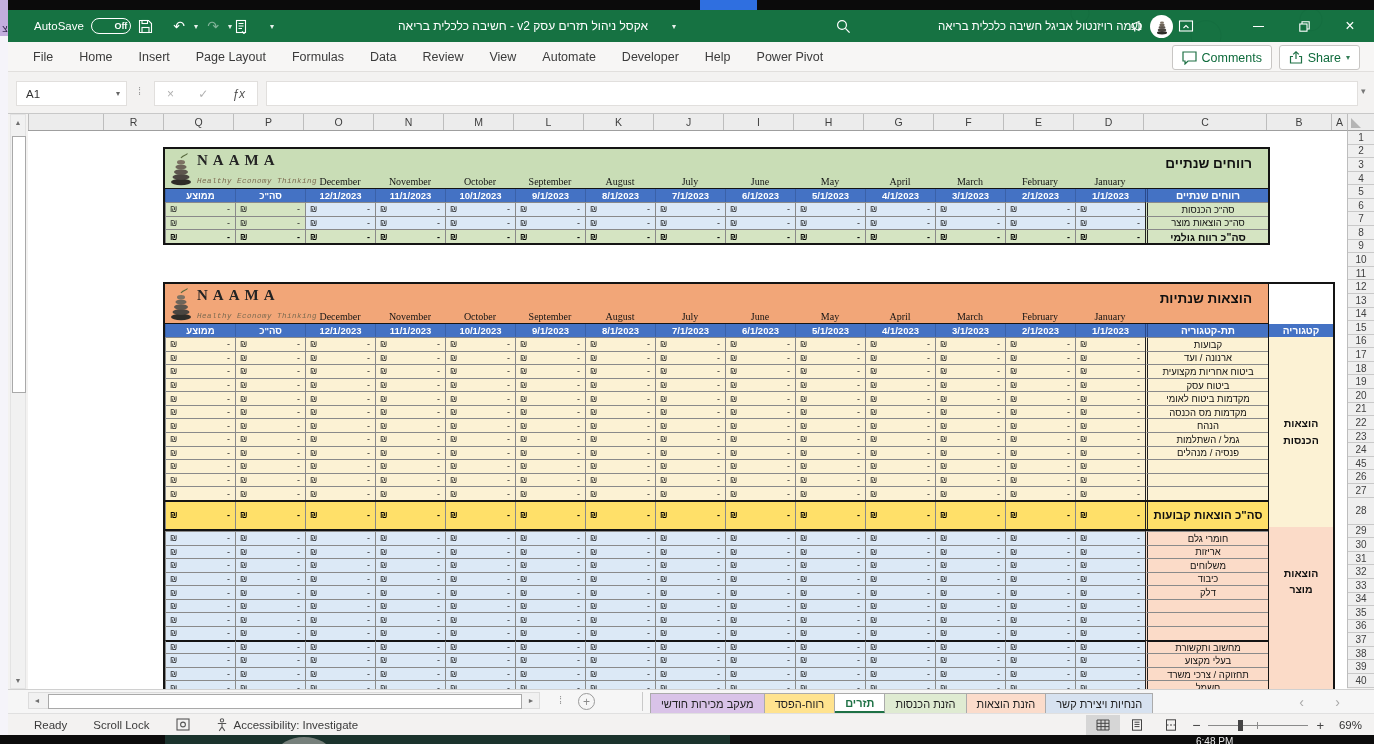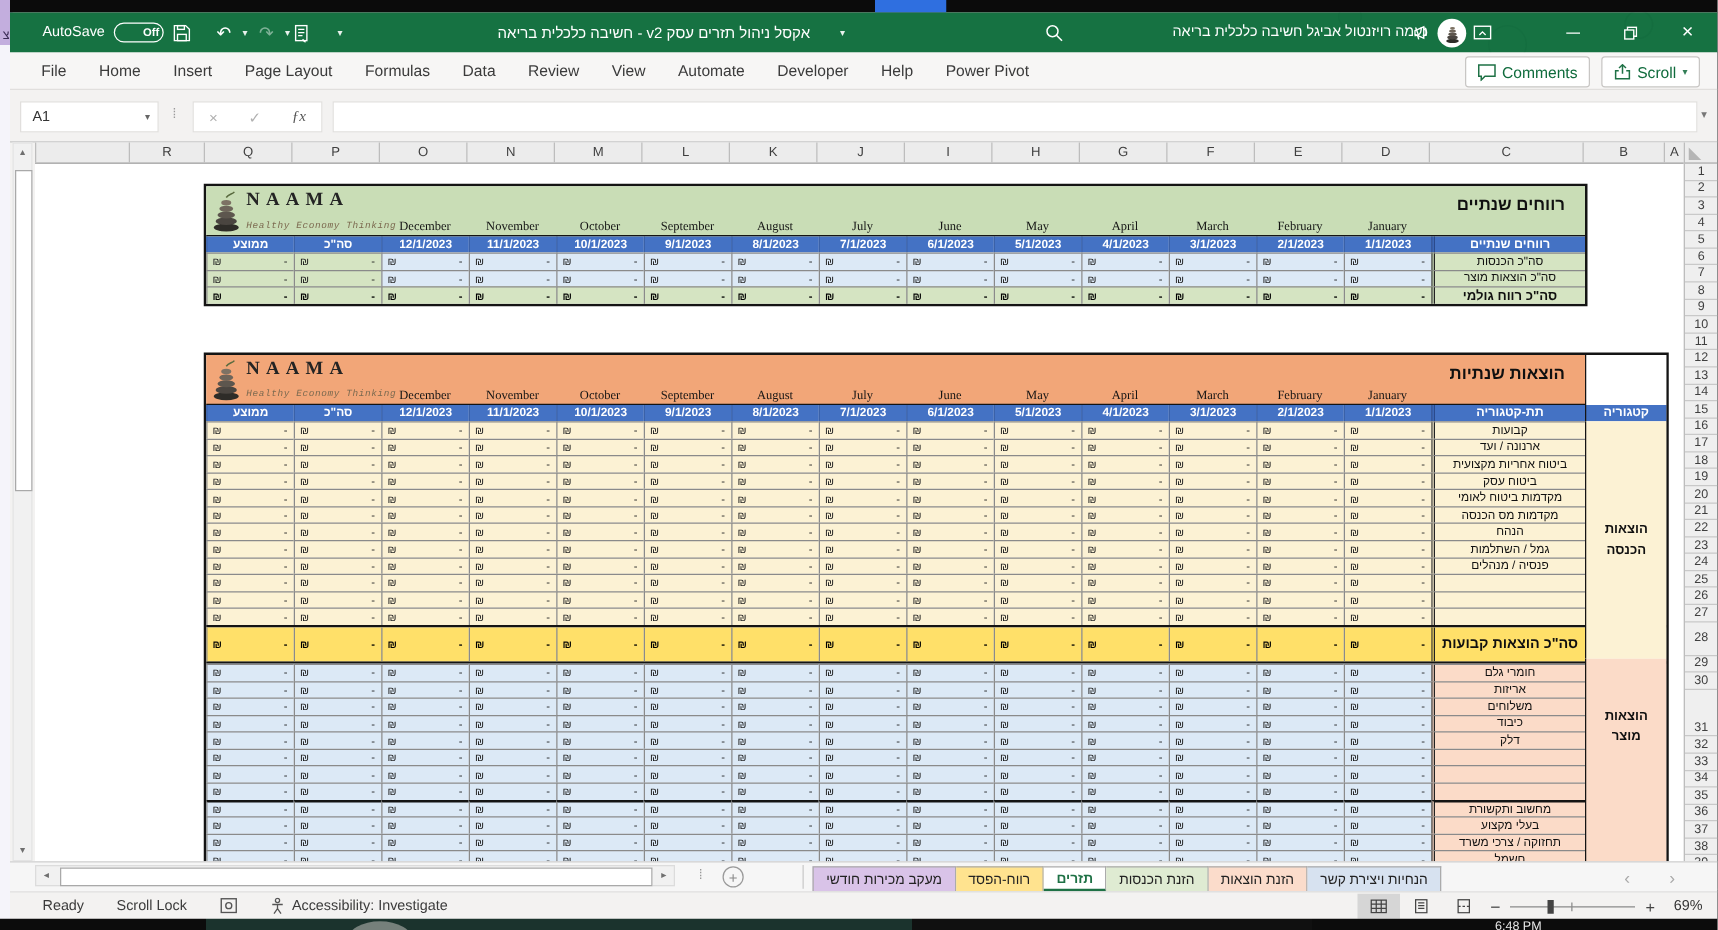--- a/index.html
+++ b/index.html
@@ -44,21 +44,21 @@
   #comments-btn{right:102px;}
   #share-btn{right:14px;}
 
   
   #fbar{left:8px;top:72px;width:1366px;height:42px;background:#f3f2f1;border-bottom:1px solid #c8c8c8;}
   .fbox{position:absolute;top:9px;height:25px;background:#fff;border:1px solid #e1dfdd;display:flex;align-items:center;box-sizing:border-box;}
   #namebox{left:8px;width:111px;font-size:11.5px;color:#333;padding-left:9px;}
   #namebox .nbchev{margin-left:auto;margin-right:6px;color:#666;font-size:8px;}
   #fdots{left:130px;top:13px;color:#9a9a9a;font-size:11px;letter-spacing:0;}
   #fbuttons{left:146px;width:104px;display:flex;justify-content:space-around;font-size:12px;color:#b0b0b0;}
-  #fbuttons .fx{color:#555;font-style:italic;font-family:Liberation Serif, serif;}
+  #fbuttons .fx{color:#555;font-style:italic;font-family:Liberation Sans, sans-serif;}
   #formula-input{left:258px;width:1092px;}
   #fbar-chev{left:1353px;top:14px;color:#777;font-size:9px;}
 
   
   #canvas{left:28px;top:131px;width:1319px;height:558px;background:#fff;}
   #colhead{left:28px;top:114px;height:17px;display:flex;background:#ececec;border-bottom:1px solid #9f9f9f;}
   .chcell{flex:none;box-sizing:border-box;border-left:1px solid #bdbdbd;color:#3f3f3f;font-size:10.5px;
           display:flex;align-items:center;justify-content:center;}
   #selall{left:1347px;top:114px;width:27px;height:17px;background:#ececec;border-left:1px solid #bdbdbd;border-bottom:1px solid #9f9f9f;}
   #selall .tri{position:absolute;left:3px;bottom:2px;width:0;height:0;border-bottom:10px solid #b5b5b5;border-right:10px solid transparent;}
@@ -253,21 +253,21 @@
       <span>Comments</span>
     </div>
     <div class="ribbon-btn" id="share-btn">
       <span>
         <svg width="14" height="13" viewBox="0 0 14 13">
             <path d="M7 1 V8" stroke="#1e7145" stroke-width="1.2" fill="none"></path>
             <path d="M4.2 3.4 L7 0.8 L9.8 3.4" stroke="#1e7145" stroke-width="1.2" fill="none"></path>
             <path d="M4 5.5 H1.5 V12 H12.5 V5.5 H10" stroke="#1e7145" stroke-width="1.2" fill="none"></path>
           </svg>
       </span>
-      <span>Scroll</span>
+      <span>Share</span>
       <span class="chev" style="color:#1e7145;">▾</span>
     </div>
   </div>
 
   <div class="abs" id="fbar">
     <div class="fbox" id="namebox">
       <span>A1</span>
       <span class="nbchev">▾</span>
     </div>
     <div class="abs" id="fdots">⁞</div>
@@ -325,27 +325,27 @@
       <div class="rhcell" style="height: 13.58px;">15</div>
       <div class="rhcell" style="height: 13.58px;">16</div>
       <div class="rhcell" style="height: 13.58px;">17</div>
       <div class="rhcell" style="height: 13.58px;">18</div>
       <div class="rhcell" style="height: 13.58px;">19</div>
       <div class="rhcell" style="height: 13.58px;">20</div>
       <div class="rhcell" style="height: 13.58px;">21</div>
       <div class="rhcell" style="height: 13.58px;">22</div>
       <div class="rhcell" style="height: 13.58px;">23</div>
       <div class="rhcell" style="height: 13.58px;">24</div>
-      <div class="rhcell" style="height: 13.58px;">25</div>
+      <div class="rhcell" style="height: 13.58px;">45</div>
       <div class="rhcell" style="height: 13.58px;">26</div>
       <div class="rhcell" style="height: 13.58px;">27</div>
       <div class="rhcell" style="height: 27px;">28</div>
       <div class="rhcell" style="height: 13.58px;">29</div>
       <div class="rhcell" style="height: 13.58px;">30</div>
-      <div class="rhcell" style="height: 13.58px; margin-top: 24px;">31</div>
+      <div class="rhcell" style="height: 13.58px;">31</div>
       <div class="rhcell" style="height: 13.58px;">32</div>
       <div class="rhcell" style="height: 13.58px;">33</div>
       <div class="rhcell" style="height: 13.58px;">34</div>
       <div class="rhcell" style="height: 13.58px;">35</div>
       <div class="rhcell" style="height: 13.58px;">36</div>
       <div class="rhcell" style="height: 13.58px;">37</div>
       <div class="rhcell" style="height: 13.58px;">38</div>
       <div class="rhcell" style="height: 13.58px;">39</div>
       <div class="rhcell" style="height: 13.58px;">40</div>
     </div>
@@ -2109,21 +2109,21 @@
           </div>
           <div class="mc" style="background: rgb(220, 233, 246); width: 70px;">
             <span class="cur">₪</span>
             <span class="dash">-</span>
           </div>
           <div class="lc" style="background: rgb(251, 219, 200);">חשמל</div>
         </div>
       </div>
   <div class="bcat" style="top: 53px; height: 190px; background: rgb(252, 242, 212);">
         <span>הוצאות</span>
-        <span>הכנסה</span>
+        <span>הכנסות</span>
       </div>
       <div class="bcat" style="top: 243px; height: 108.6px; background: rgb(251, 219, 200);">
         <span>הוצאות</span>
         <span>מוצר</span>
       </div>
       <div class="bcat" style="top: 351.6px; height: 55px; background: rgb(251, 219, 200);"></div>
     </div>
 
   <div class="abs" id="tabstrip">
     <div class="abs" id="hscroll" style="top:2px;left:20px;">

